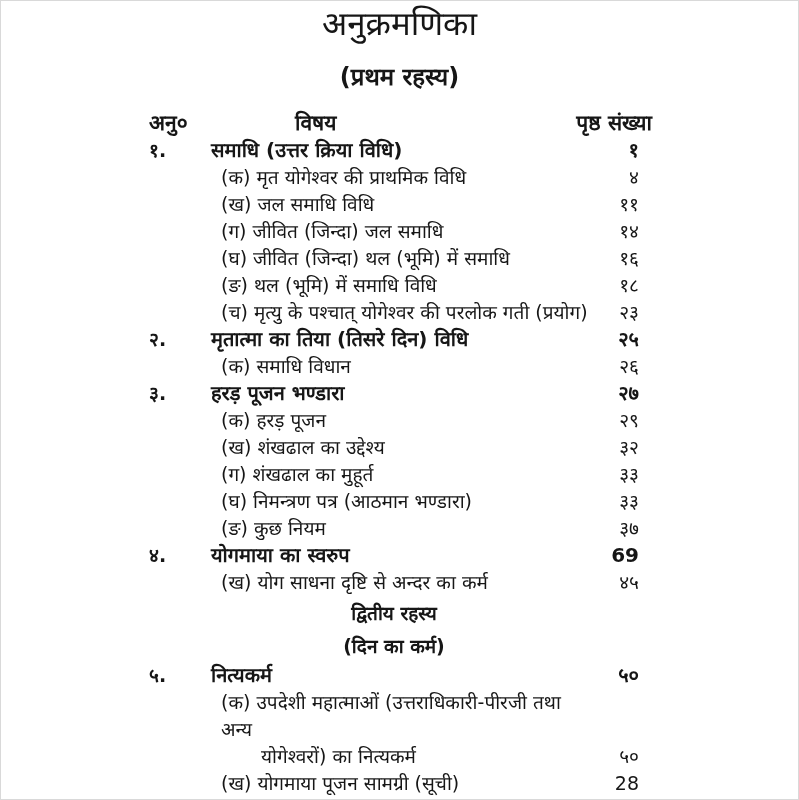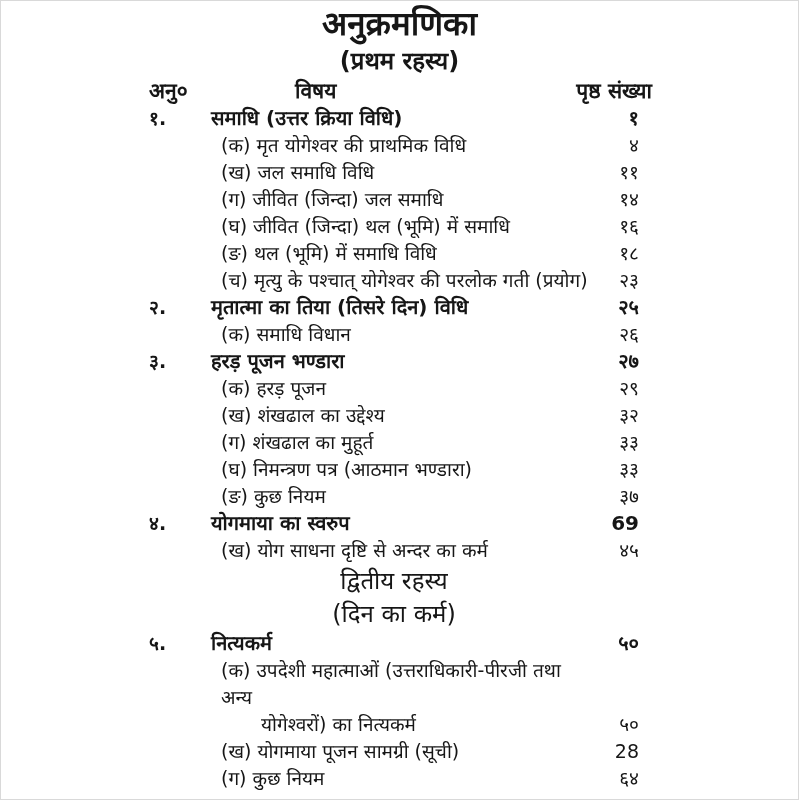--- a/index.html
+++ b/index.html
@@ -15,25 +15,25 @@
     background: #ffffff;
     color: #161616;
     border: 1px solid #d9d9d9;
     overflow: hidden;
     font-family: "DejaVu Sans", "Liberation Sans", sans-serif;
   }
   .title {
     margin: 2px 0 0 0;
     text-align: center;
     font-size: 33px;
-    font-weight: 700;
+    font-weight: 400;
     line-height: 42px;
   }
   .subtitle {
-    margin: 0;
+    margin: 16px;
     text-align: center;
     font-size: 24px;
     font-weight: 700;
     line-height: 32px;
   }
   .cols-header {
     display: flex;
     align-items: baseline;
     padding: 0 146px 0 148px;
     font-weight: 700;
@@ -66,22 +66,22 @@
   .row.entry .pg {
     font-weight: 700;
     font-size: 20px;
   }
   .row.sub .subject { padding-left: 10px; }
   .row.sub2 .subject { padding-left: 10px; }
   .row.sub2 .pg { align-self: flex-end; }
   .row.sub2 .line2 { padding-left: 40px; }
   .row.heading {
     justify-content: center;
-    font-weight: 400;
-    font-size: 24px;
+    font-weight: 700;
+    font-size: 19px;
     line-height: 32px;
     padding-top: 1px;
   }
 </style>
 </head>
 <body>
 
 <div class="page">
   <h1 class="title">अनुक्रमणिका</h1>
   <h2 class="subtitle">(प्रथम रहस्य)</h2>

